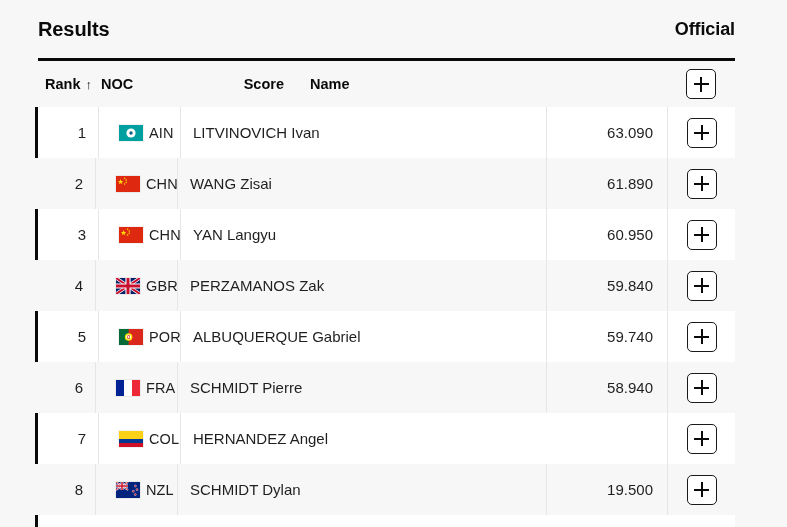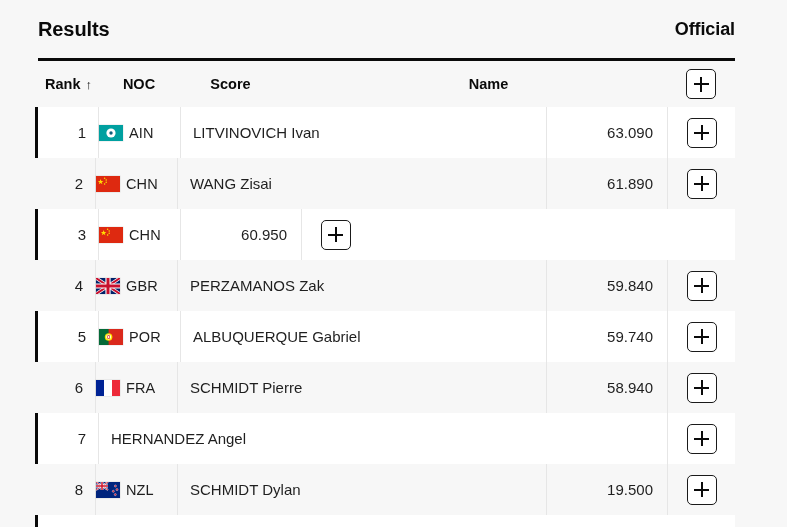--- a/index.html
+++ b/index.html
@@ -90,21 +90,21 @@
   }
 
   .c-rank {
     width: 57px;
     justify-content: flex-end;
     padding-right: 12px;
   }
   .c-noc {
     width: 82px;
     justify-content: flex-start;
-    padding-left: 0;
+    padding-left: 20px;
     gap: 6px;
   }
   .c-name {
     flex: 1;
     padding-left: 12px;
   }
   .c-score {
     width: 121px;
     justify-content: flex-end;
     padding-right: 14px;
@@ -123,21 +123,20 @@
   }
   .head-row .cell {
     border-left: none;
   }
 
   
   .head-row .cell {
     font-size: 14.5px;
     font-weight: bold;
     color: #0a0a0a;
-    justify-content: center;
   }
   .head-row .c-rank {
     width: 57px;
     justify-content: flex-start;
     padding-left: 7px;
     padding-right: 0;
     gap: 5px;
   }
   .head-row .c-noc {
     width: 82px;
@@ -328,20 +327,23 @@
                 <rect width="24" height="16" fill="#de2910"></rect>
                 <path d="M4.6 3.0 L5.35 5.0 L7.4 5.0 L5.75 6.25 L6.4 8.3 L4.6 7.05 L2.8 8.3 L3.45 6.25 L1.8 5.0 L3.85 5.0 Z" fill="#ffde00"></path>
                 <circle cx="8.6" cy="2.3" r="0.75" fill="#ffde00"></circle>
                 <circle cx="10.2" cy="4.0" r="0.75" fill="#ffde00"></circle>
                 <circle cx="10.2" cy="6.3" r="0.75" fill="#ffde00"></circle>
                 <circle cx="8.6" cy="8.0" r="0.75" fill="#ffde00"></circle>
               </svg>
             </span>
             <span class="noc-code">CHN</span>
           </div>
+          <div class="cell c-name">
+            <span class="athlete-name">YAN Langyu</span>
+          </div>
           <div class="cell c-score">
             <span class="score-val">60.950</span>
           </div>
           <div class="cell c-action">
             <button class="plus-btn">
               <span class="glyph"></span>
             </button>
           </div>
         </div>
         <div class="row even">
@@ -423,20 +425,30 @@
           </div>
           <div class="cell c-action">
             <button class="plus-btn">
               <span class="glyph"></span>
             </button>
           </div>
         </div>
         <div class="row odd">
           <div class="cell c-rank">
             <span class="rank-num">7</span>
+          </div>
+          <div class="cell c-noc">
+            <span>
+              <svg class="flag" viewBox="0 0 24 16" width="24" height="16" preserveAspectRatio="none">
+                <rect width="24" height="16" fill="#fcd116"></rect>
+                <rect y="8" width="24" height="4" fill="#003893"></rect>
+                <rect y="12" width="24" height="4" fill="#ce1126"></rect>
+              </svg>
+            </span>
+            <span class="noc-code">COL</span>
           </div>
           <div class="cell c-name">
             <span class="athlete-name">HERNANDEZ Angel</span>
           </div>
           <div class="cell c-action">
             <button class="plus-btn">
               <span class="glyph"></span>
             </button>
           </div>
         </div>

